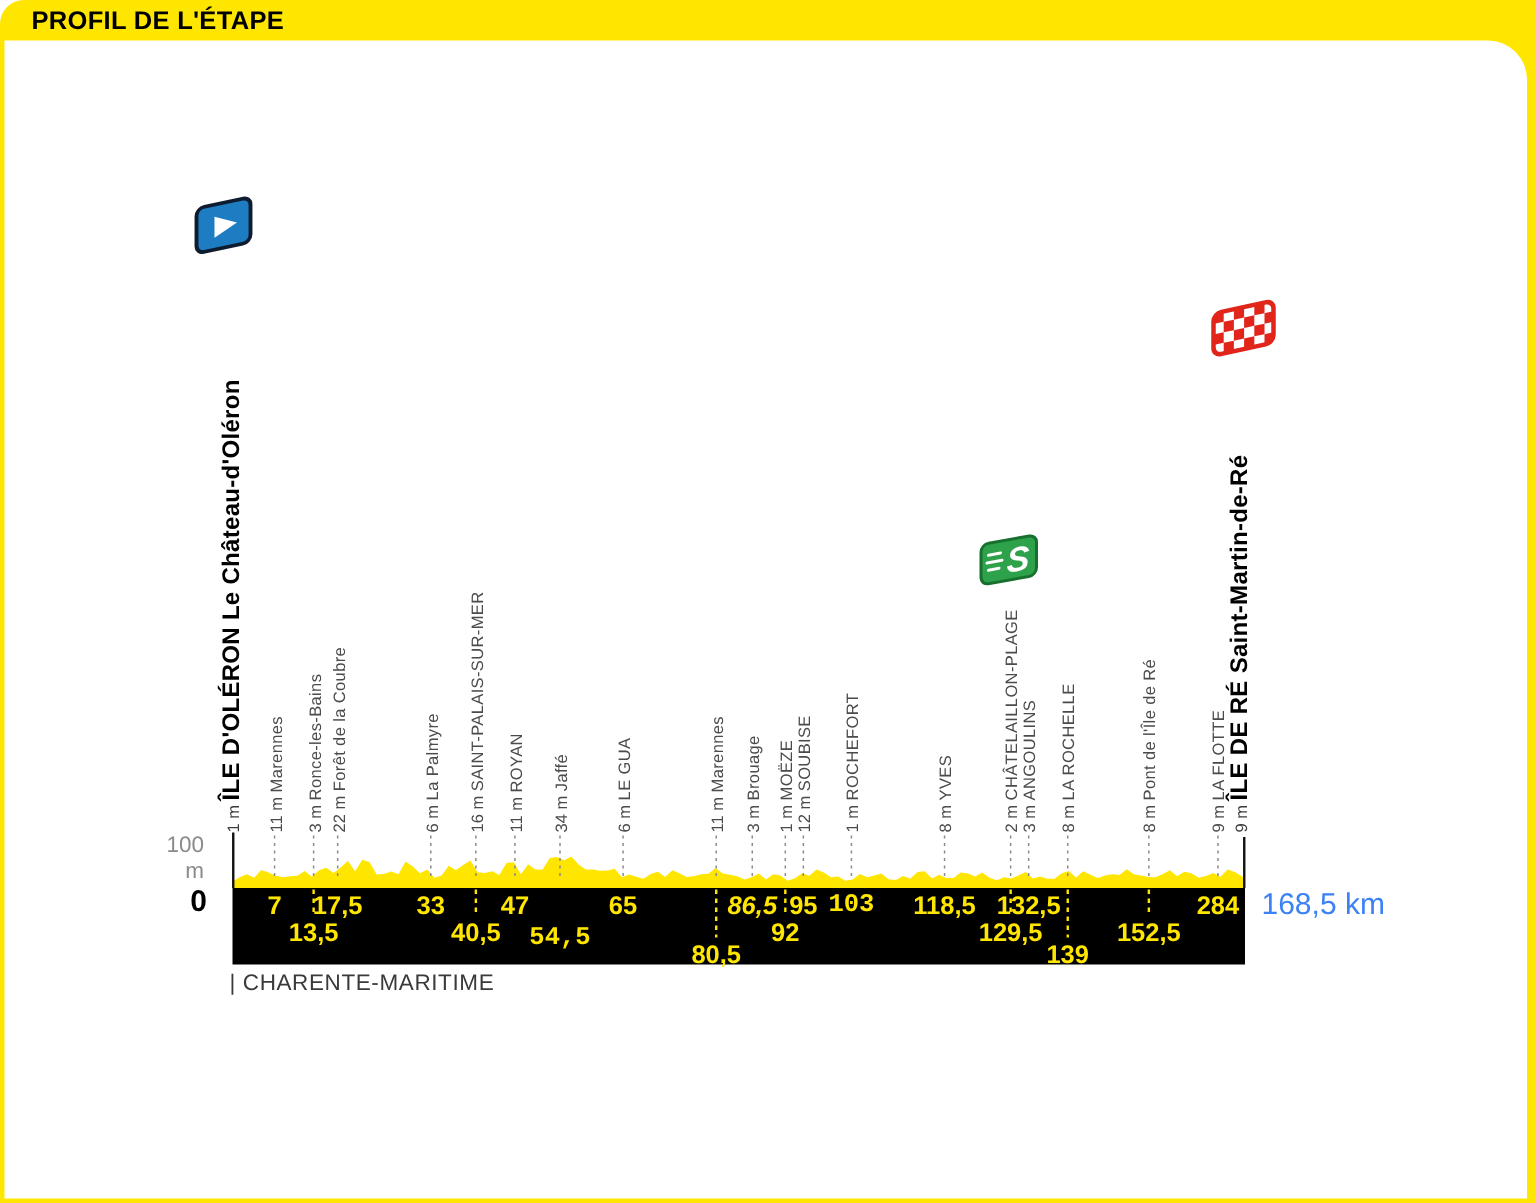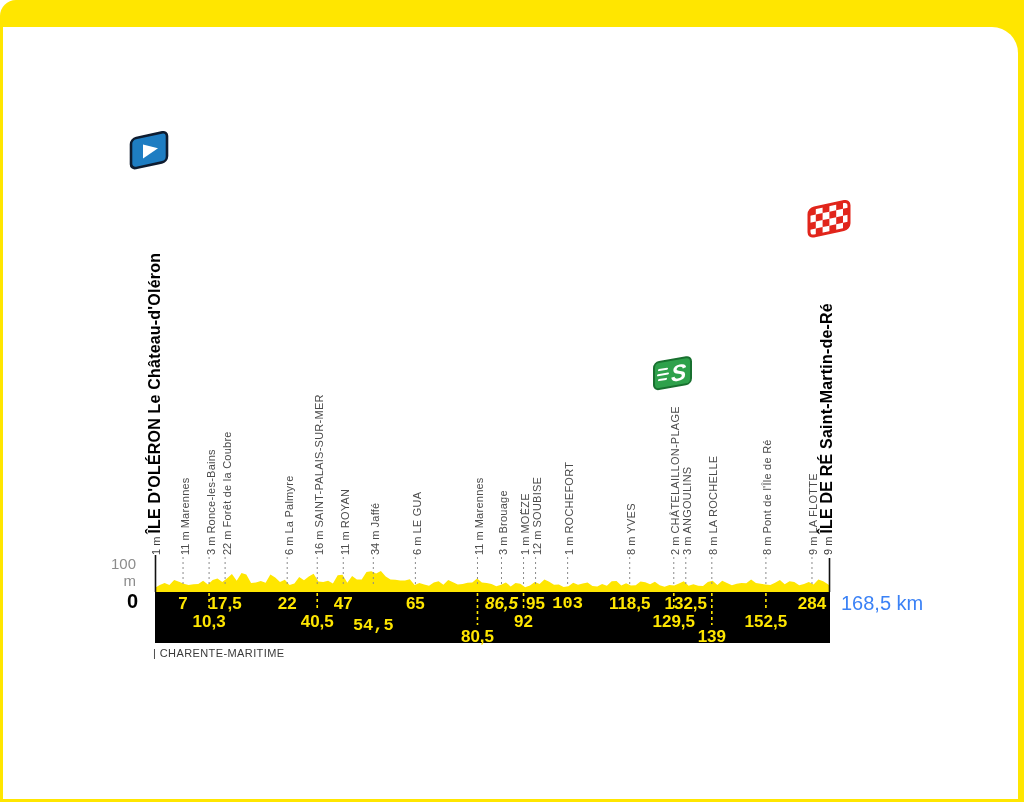--- a/index.html
+++ b/index.html
@@ -24,27 +24,28 @@
   .wp.major{line-height:18px;}
   .wp.major .elev{font-size:11px;color:#3c3c3c;}
   .wp.major .name{font-size:16px;font-weight:800;color:#000;letter-spacing:.2px;}
   .km{
     position:absolute;transform:translateX(-50%);
     color:#FFE600;font-weight:700;font-size:17px;white-space:nowrap;
   }
   .scale-label{position:absolute;left:96px;top:555px;width:40px;text-align:right;font-size:15px;color:#8c8c8c;}
   .zero-label{position:absolute;left:106px;top:590px;width:32px;text-align:right;font-size:20px;font-weight:800;color:#000;}
   .total-label{position:absolute;left:841px;top:592px;font-size:20px;font-weight:400;color:#3b82f6;white-space:nowrap;}
-  .region-label{position:absolute;left:153px;top:647px;font-size:11px;color:#3a3a3a;letter-spacing:.4px;white-space:nowrap;}
+  .region-label{position:absolute;left:153px;top:647px;font-size:15px;color:#3a3a3a;letter-spacing:.4px;white-space:nowrap;}
   .icon{position:absolute;}
 </style>
 </head>
 <body>
 
 <div class="frame">
+  <div class="badge">PROFIL DE L'ÉTAPE</div>
   <div class="panel"></div>
 </div>
 
 <svg id="profile-svg" width="1024" height="802" viewBox="0 0 1024 802">
     <path d="M155,592 L155.0,587.7 L159.8,584.9 L164.6,582.9 L169.4,585.1 L174.2,580.0 L179.0,581.7 L183.8,583.8 L188.6,584.9 L193.5,584.2 L198.3,583.9 L203.1,580.7 L207.9,584.4 L212.7,580.1 L217.5,578.5 L222.3,582.0 L227.1,578.3 L231.9,573.9 L236.7,580.8 L241.5,573.1 L246.3,574.6 L251.1,583.0 L255.9,582.6 L260.8,581.0 L265.6,582.8 L270.4,574.4 L275.2,577.6 L280.0,582.1 L284.8,579.7 L289.6,585.1 L294.4,583.6 L299.2,577.1 L304.0,580.2 L308.8,576.6 L313.6,573.7 L318.4,581.5 L323.2,582.0 L328.1,580.8 L332.9,583.4 L337.7,575.3 L342.5,574.8 L347.3,582.8 L352.1,576.1 L356.9,579.6 L361.7,579.6 L366.5,572.0 L371.3,571.3 L376.1,573.5 L380.9,571.0 L385.7,576.4 L390.5,579.6 L395.4,579.7 L400.2,580.5 L405.0,580.4 L409.8,579.2 L414.6,584.9 L419.4,583.0 L424.2,584.5 L429.0,585.8 L433.8,582.6 L438.6,581.2 L443.4,584.7 L448.2,580.1 L453.0,582.2 L457.8,584.6 L462.7,584.1 L467.5,582.8 L472.3,582.5 L477.1,578.6 L481.9,582.4 L486.7,583.1 L491.5,584.1 L496.3,586.3 L501.1,584.8 L505.9,582.4 L510.7,586.4 L515.5,582.9 L520.3,583.7 L525.1,587.2 L530.0,585.5 L534.8,582.1 L539.6,583.9 L544.4,579.6 L549.2,581.7 L554.0,584.8 L558.8,584.4 L563.6,587.1 L568.4,586.3 L573.2,582.7 L578.0,584.8 L582.8,583.6 L587.6,582.4 L592.4,586.1 L597.3,586.6 L602.1,584.0 L606.9,585.7 L611.7,581.3 L616.5,580.9 L621.3,585.6 L626.1,583.2 L630.9,585.4 L635.7,585.3 L640.5,581.6 L645.3,582.3 L650.1,584.3 L654.9,581.7 L659.7,585.2 L664.6,586.8 L669.4,584.9 L674.2,585.6 L679.0,583.6 L683.8,581.3 L688.6,585.7 L693.4,584.3 L698.2,585.8 L703.0,585.9 L707.8,582.1 L712.6,580.7 L717.4,585.0 L722.2,580.8 L727.0,583.1 L731.9,585.3 L736.7,583.7 L741.5,582.9 L746.3,583.3 L751.1,579.5 L755.9,582.9 L760.7,583.7 L765.5,584.6 L770.3,584.9 L775.1,582.8 L779.9,580.1 L784.7,584.2 L789.5,581.2 L794.3,582.1 L799.2,585.2 L804.0,584.0 L808.8,582.0 L813.6,584.5 L818.4,579.6 L823.2,581.3 L828.0,584.2 L830,586 L830,592 Z" fill="#FFE600"></path>
     <rect x="155" y="592" width="675" height="51" fill="#000000"></rect>
     <line x1="155.5" y1="555" x2="155.5" y2="592" stroke="#111" stroke-width="1.6"></line>
     <line x1="829.5" y1="558" x2="829.5" y2="592" stroke="#111" stroke-width="1.6"></line>
     <line x1="183.04154302670622" y1="557" x2="183.04154302670622" y2="586" stroke="#8a8a8a" stroke-width="1" stroke-dasharray="2 3"></line>
     <line x1="209.08011869436203" y1="557" x2="209.08011869436203" y2="586" stroke="#8a8a8a" stroke-width="1" stroke-dasharray="2 3"></line>
@@ -92,23 +93,23 @@
     <div class="wp" style="left: 623.203px; top: 555px;"><span class="elev">8 m </span><span class="name">YVES</span></div>
     <div class="wp" style="left: 667.269px; top: 555px;"><span class="elev">2 m </span><span class="name">CHÂTELAILLON-PLAGE</span></div>
     <div class="wp" style="left: 679.286px; top: 555px;"><span class="elev">3 m </span><span class="name">ANGOULINS</span></div>
     <div class="wp" style="left: 705.325px; top: 555px;"><span class="elev">8 m </span><span class="name">LA ROCHELLE</span></div>
     <div class="wp" style="left: 759.405px; top: 555px;"><span class="elev">8 m </span><span class="name">Pont de l'Île de Ré</span></div>
     <div class="wp" style="left: 805.473px; top: 555px;"><span class="elev">9 m </span><span class="name">LA FLOTTE</span></div>
     <div class="wp major" style="left: 818px; top: 555px;"><span class="elev">9 m </span><span class="name">ÎLE DE RÉ Saint-Martin-de-Ré</span></div>
   </div>
 <div class="lyr" id="km-layer">
     <div class="km" style="left: 183.042px; top: 594px;">7</div>
-    <div class="km" style="left: 209.08px; top: 612px;">10,3</div>
+    <div class="km" style="left: 209.08px; top: 612px;">13,5</div>
     <div class="km" style="left: 225.104px; top: 594px;">17,5</div>
-    <div class="km" style="left: 287.196px; top: 594px;">22</div>
+    <div class="km" style="left: 287.196px; top: 594px;">33</div>
     <div class="km" style="left: 317.24px; top: 612px;">40,5</div>
     <div class="km" style="left: 343.279px; top: 594px;">47</div>
     <div class="km" style="left: 373.323px; top: 616px; font-family: Liberation Mono, monospace;">54,5</div>
     <div class="km" style="left: 415.386px; top: 594px;">65</div>
     <div class="km" style="left: 477.478px; top: 627px;">80,5</div>
     <div class="km" style="left: 501.513px; top: 594px; font-style: italic;">86,5</div>
     <div class="km" style="left: 523.546px; top: 612px;">92</div>
     <div class="km" style="left: 535.564px; top: 594px;">95</div>
     <div class="km" style="left: 567.611px; top: 594px; font-family: Liberation Mono, monospace;">103</div>
     <div class="km" style="left: 629.703px; top: 594px;">118,5</div>

